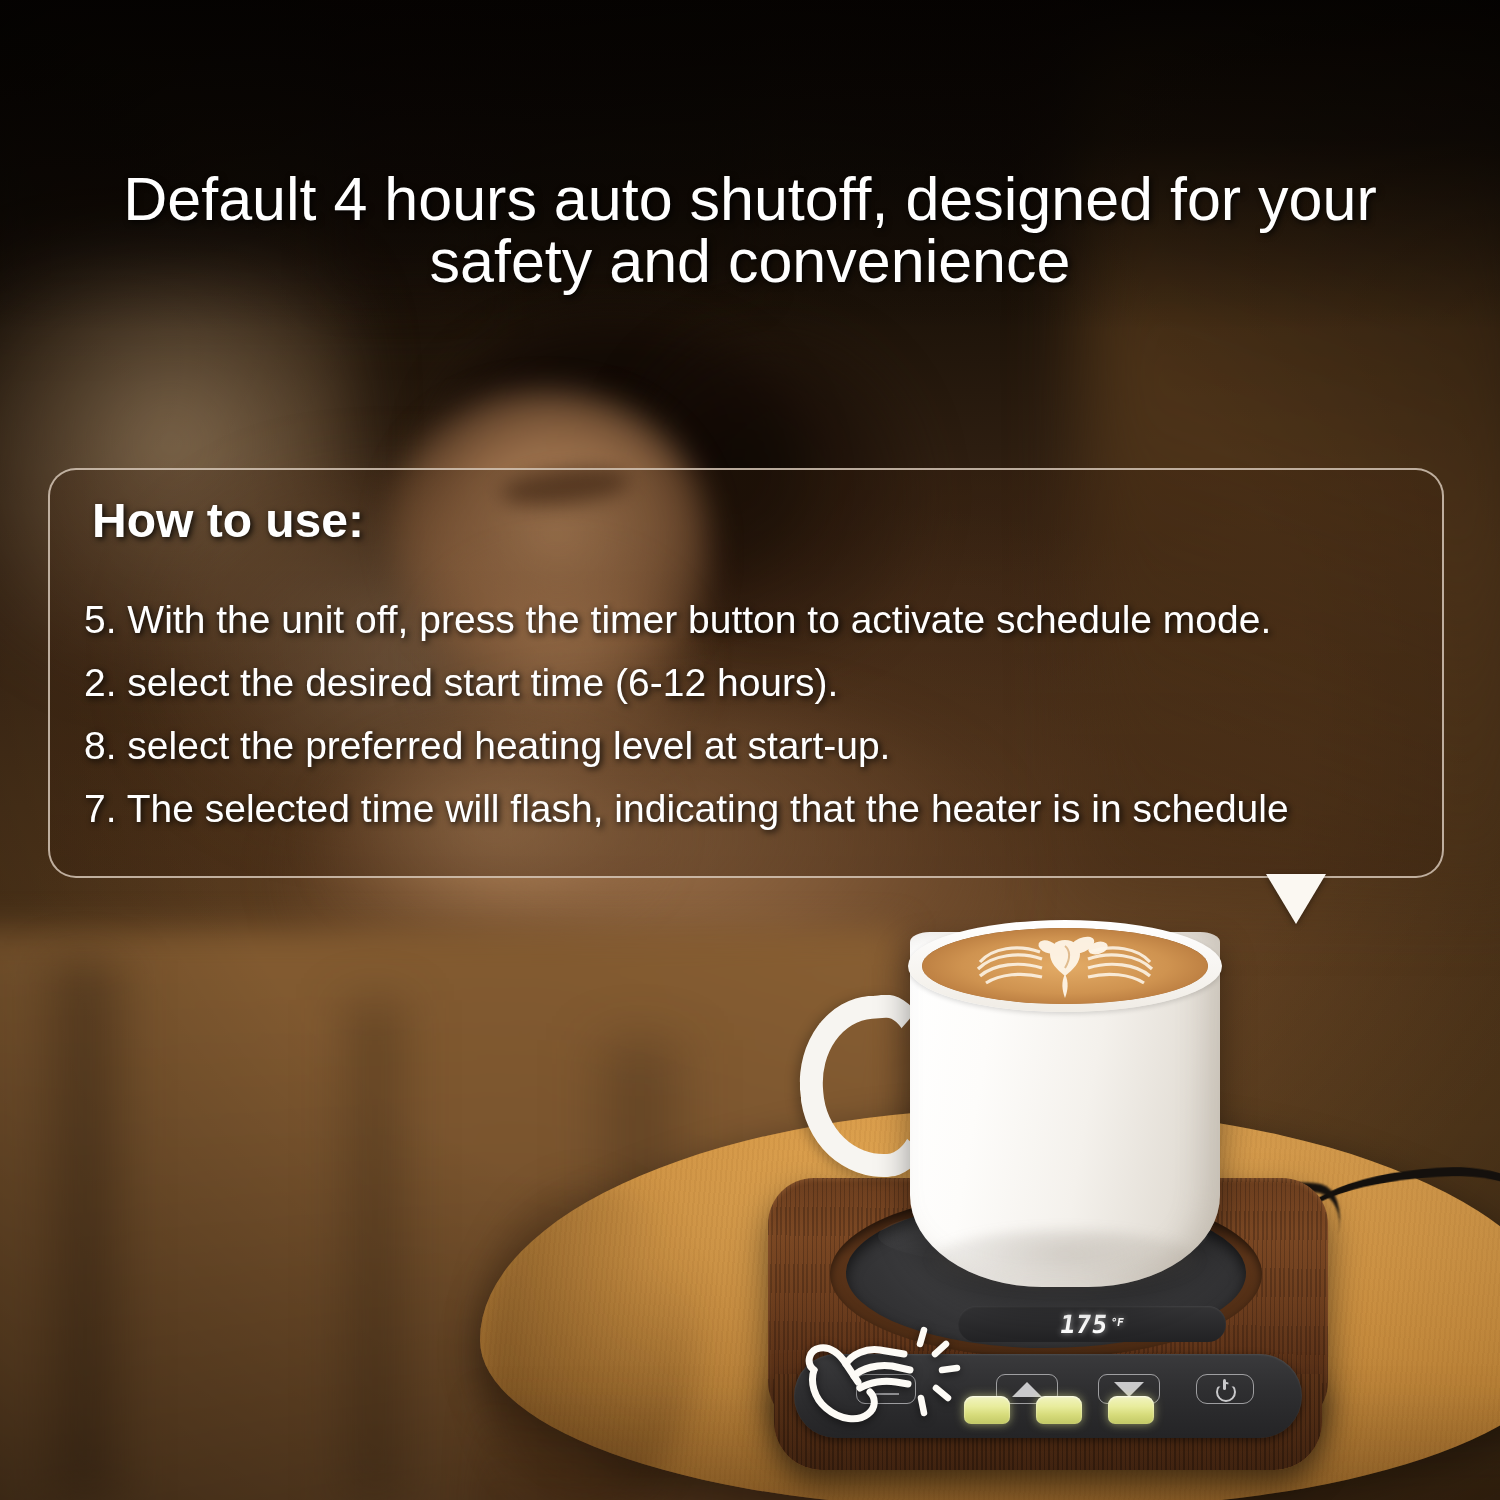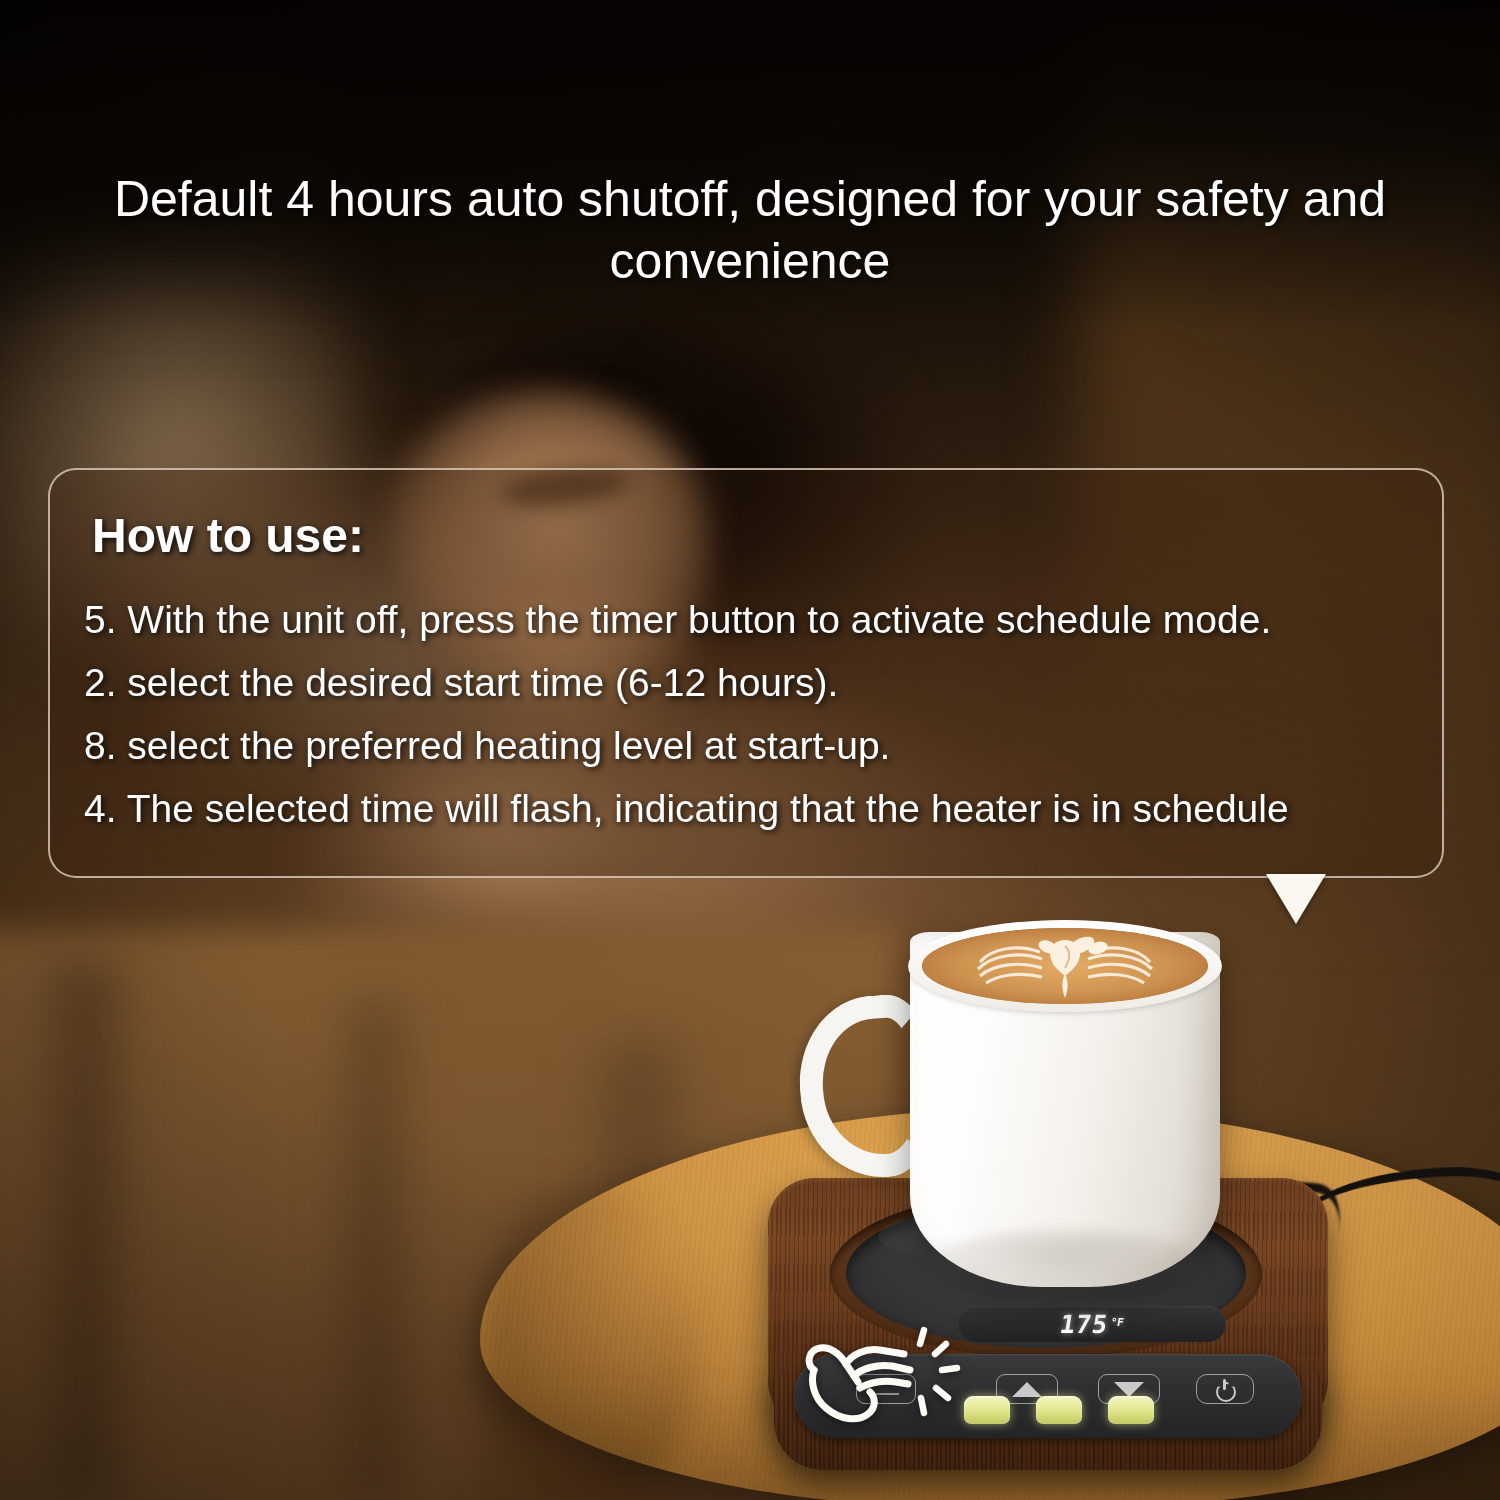--- a/index.html
+++ b/index.html
@@ -365,21 +365,21 @@
     color:#ffffff;
     font-size:75px;
     font-weight:bold;
     letter-spacing:-0.5px;
     text-shadow:2px 3px 7px rgba(0,0,0,0.85), 0 0 20px rgba(0,0,0,0.5);
   }
   .subtitle {
     position:absolute; left:80px; top:168px; width:1340px;
     text-align:center;
     color:#ffffff;
-    font-size:50px;
+    font-size:61px;
     line-height:62px;
     font-weight:400;
     text-shadow:2px 2px 6px rgba(0,0,0,0.85);
   }
 
   
   .callout {
     position:absolute; left:48px; top:468px; width:1396px; height:410px;
     border:2px solid rgba(222,208,192,0.80);
     border-radius:28px;
@@ -387,21 +387,21 @@
   }
   .callout-tail {
     position:absolute; left:1266px; top:874px;
     width:0; height:0;
     border-left:30px solid transparent;
     border-right:30px solid transparent;
     border-top:50px solid #fbf8f2;
     filter:drop-shadow(0 2px 3px rgba(0,0,0,0.4));
   }
   .howto {
-    position:absolute; left:92px; top:508px;
+    position:absolute; left:92px; top:493px;
     color:#ffffff;
     font-size:48px;
     font-weight:bold;
     text-shadow:2px 2px 6px rgba(0,0,0,0.9);
   }
   .steps {
     position:absolute; left:84px; top:588px; width:1340px;
   }
   .step {
     color:#ffffff;
@@ -540,16 +540,16 @@
 
   <div class="callout"></div>
   <div class="callout-tail"></div>
 
   <div class="howto">How to use:</div>
 
   <div class="steps">
     <div class="step">5. With the unit off, press the timer button to activate schedule mode.</div>
     <div class="step">2.  select the desired start time (6-12 hours).</div>
     <div class="step">8.  select the preferred heating level at start-up.</div>
-    <div class="step">4. The selected time will flash, indicating that the heater is in schedule</div>
+    <div class="step">7. The selected time will flash, indicating that the heater is in schedule</div>
   </div>
 
 </div>
 
 </body></html>

